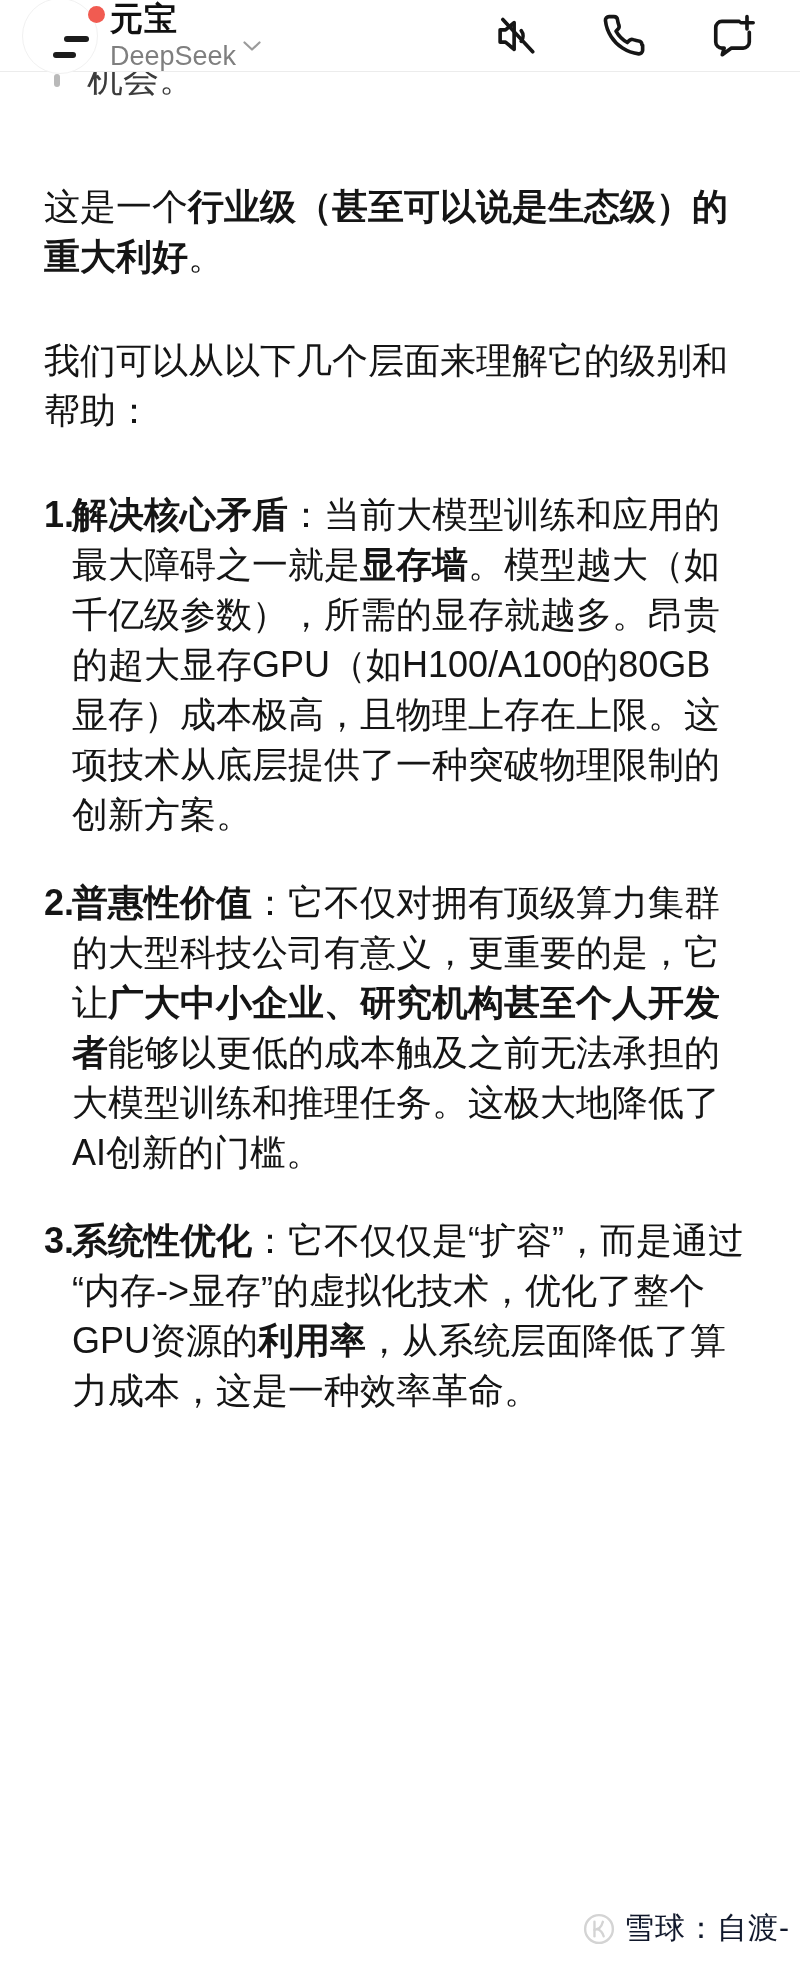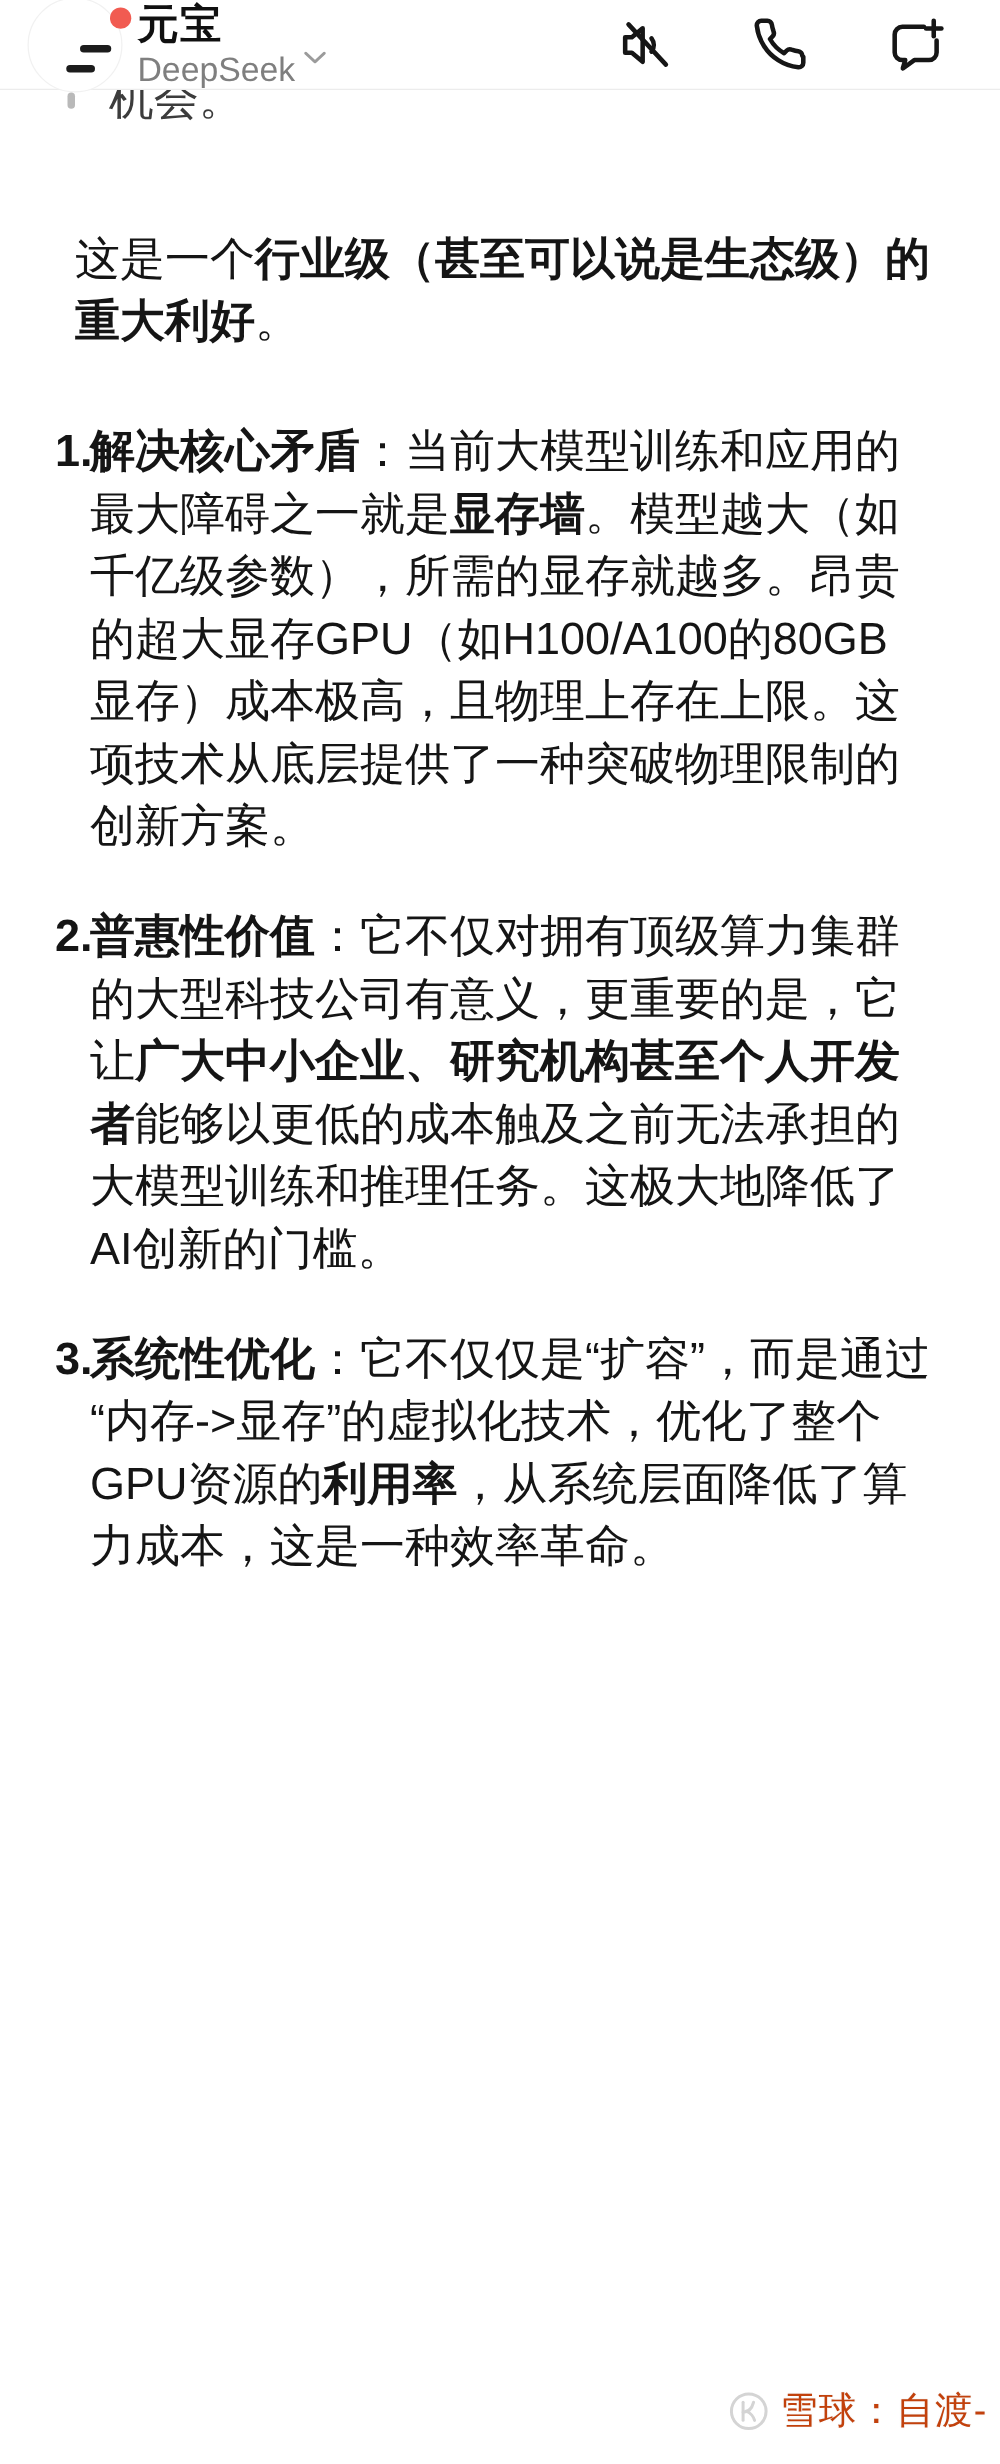--- a/index.html
+++ b/index.html
@@ -34,33 +34,33 @@
   .header-actions { margin-left:auto; display:flex; align-items:center; gap:62px; }
   .icon-btn { background:none; border:none; width:46px; height:46px; padding:0; cursor:pointer; color:#161616; }
   .icon-btn svg { width:46px; height:46px; display:block; }
 
   
   .content { padding:0 44px; font-size:36px; line-height:50px; color:#151515; }
   .clipped-line { position:relative; height:38px; overflow:hidden; margin-bottom:72px; }
   .clipped-line .inner { position:absolute; left:43px; top:-18px; color:#3c3c3c; white-space:nowrap; }
   .clip-bullet { position:absolute; left:10px; top:2px; width:6px; height:13px; border-radius:3px; background:#b9b9b9; }
 
-  .content p { margin:0 0 54px 16px; }
+  .content p { margin:0 0 54px 0; }
   .content h2 { font-size:40px; line-height:56px; font-weight:700; margin:0 0 51px 0; color:#0d0d0d; }
   .para-level { margin-bottom:40px !important; }
   .list-item { position:relative; padding-left:28px; padding-right:10px; margin-bottom:38px; }
   .list-item .marker { position:absolute; left:0; top:0; font-weight:700; }
   .b { font-weight:700; }
   .final-para { margin-bottom:0 !important; }
 
   
   .watermark {
     position:absolute; top:1908px; right:10px;
     display:flex; align-items:center; gap:9px;
-    color:#c2410c; font-size:30px; letter-spacing:1px;
+    color:#0f172a; font-size:30px; letter-spacing:1px;
     text-shadow:0 1px 1px rgba(255,255,255,0.95), 0 0 1px rgba(170,170,170,0.45);
     pointer-events:none;
   }
   .watermark svg { width:32px; height:32px; opacity:0.85; }
 </style>
 </head>
 <body>
 
 <header class="header">
   <div class="avatar-wrap">
@@ -104,20 +104,21 @@
 
 <main class="content">
 
   <div class="clipped-line">
     <span class="clip-bullet"></span>
     <span class="inner">机会。</span>
   </div>
 
   <p><span>这是一个</span><span class="b">行业级（甚至可以说是生态级）的重大利好</span><span>。</span></p>
 
+  <p>我们可以从以下几个层面来理解它的级别和帮助：</p>
 
 
 
   <div>
     <div class="list-item"><span class="marker">1.</span><span class="b">解决核心矛盾</span><span>：当前大模型训练和应用的最大障碍之一就是</span><span class="b">显存墙</span><span>。模型越大（如千亿级参数），所需的显存就越多。昂贵的超大显存GPU（如H100/A100的80GB显存）成本极高，且物理上存在上限。这项技术从底层提供了一种突破物理限制的创新方案。</span></div>
     <div class="list-item"><span class="marker">2.</span><span class="b">普惠性价值</span><span>：它不仅对拥有顶级算力集群的大型科技公司有意义，更重要的是，它让</span><span class="b">广大中小企业、研究机构甚至个人开发者</span><span>能够以更低的成本触及之前无法承担的大模型训练和推理任务。这极大地降低了AI创新的门槛。</span></div>
     <div class="list-item"><span class="marker">3.</span><span class="b">系统性优化</span><span>：它不仅仅是“扩容”，而是通过“内存-&gt;显存”的虚拟化技术，优化了整个GPU资源的</span><span class="b">利用率</span><span>，从系统层面降低了算力成本，这是一种效率革命。</span></div>
   </div>
 
 

